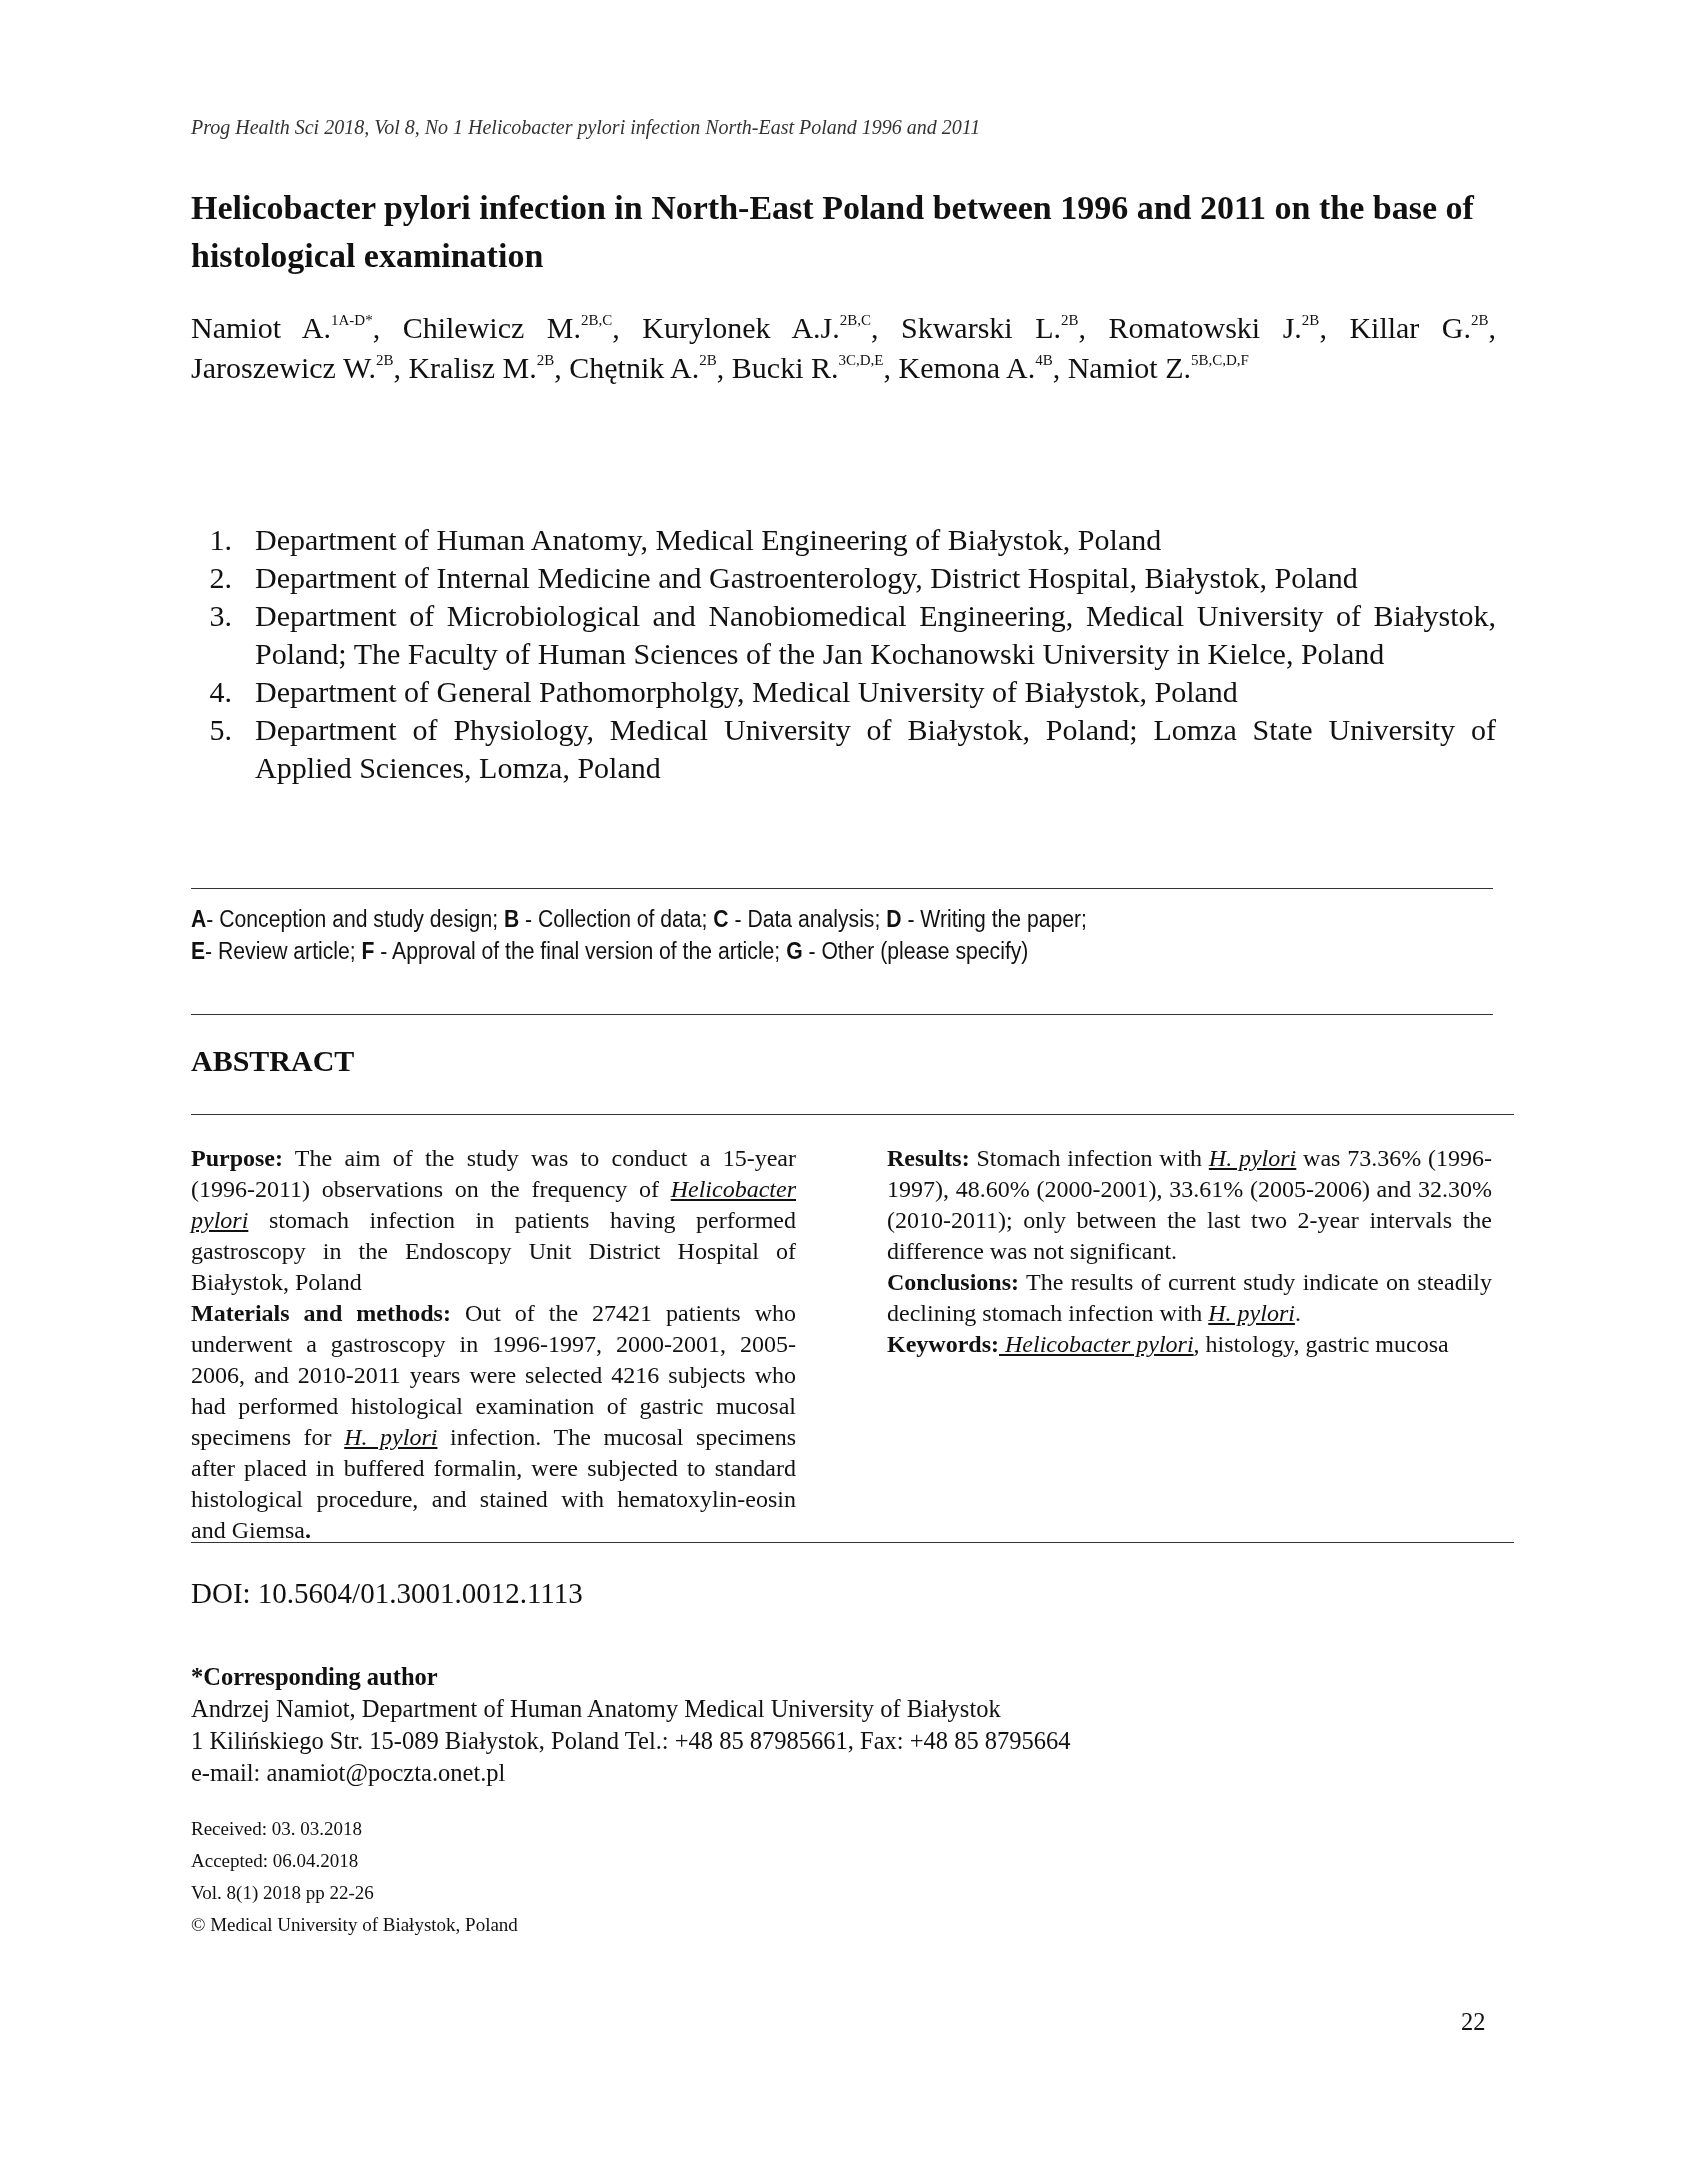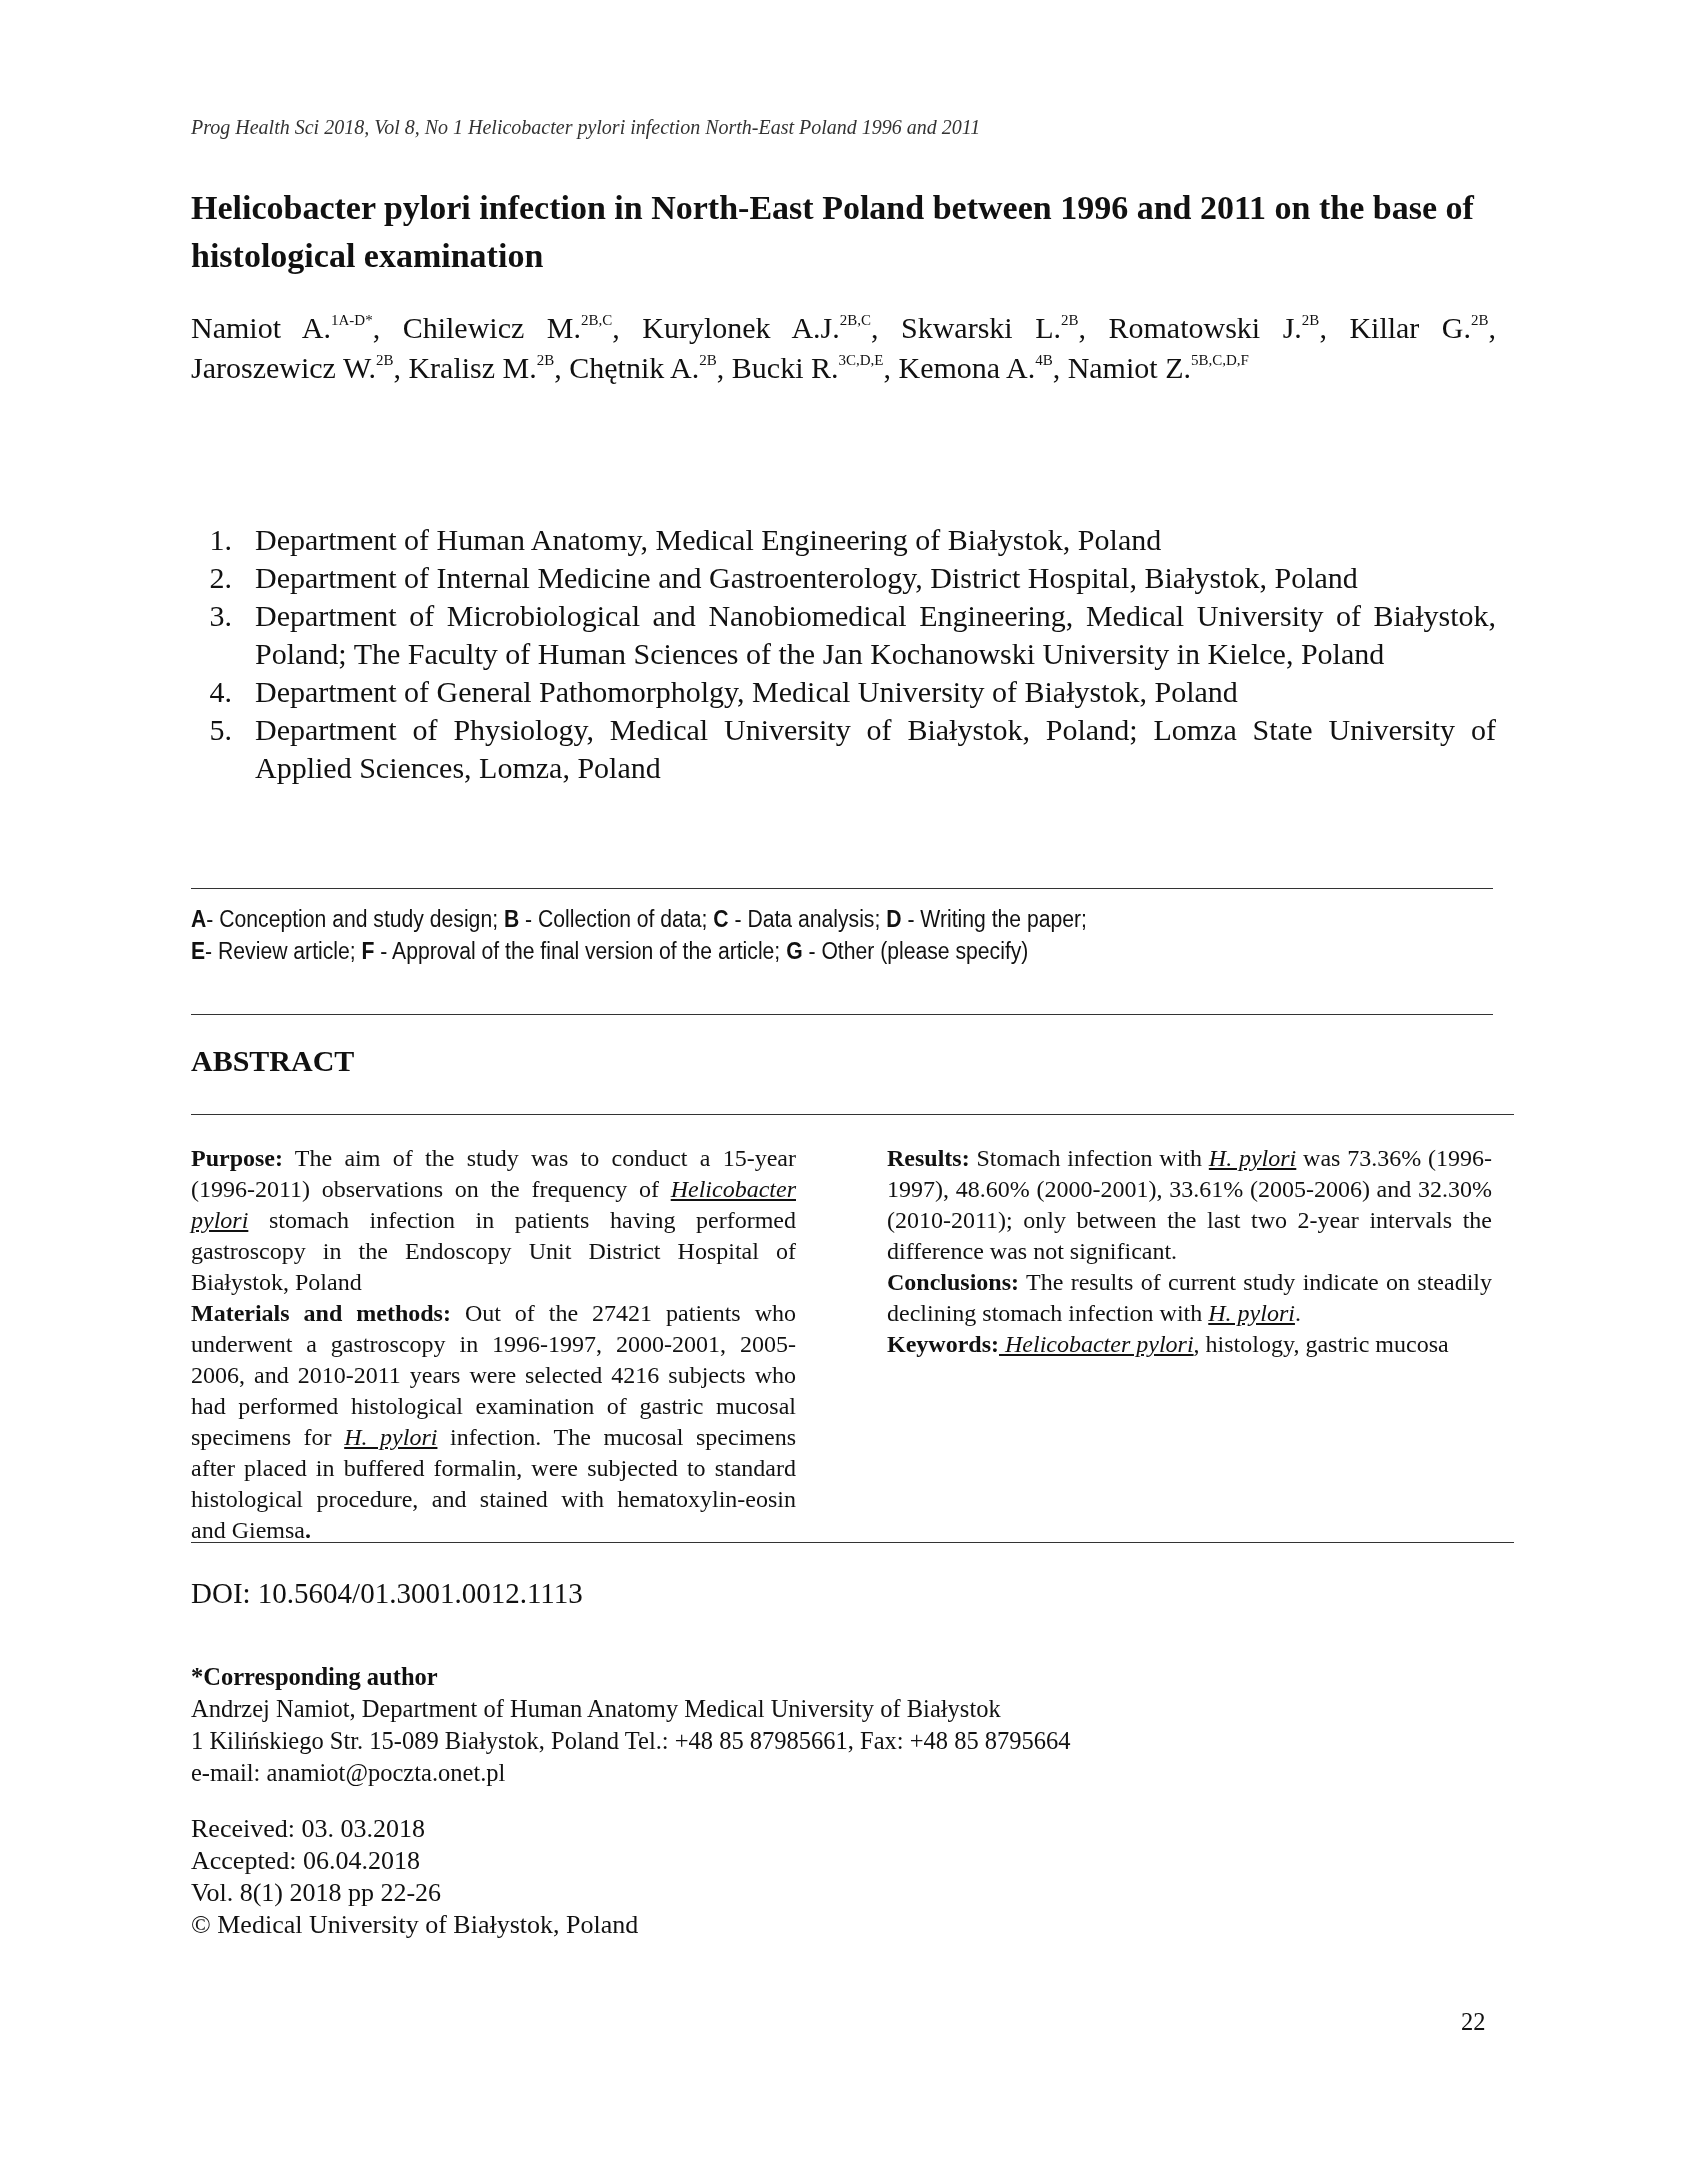--- a/index.html
+++ b/index.html
@@ -57,21 +57,21 @@
     position: absolute; left: 191px; top: 1577px;
     font-size: 29px; color: #111;
   }
   .corr {
     position: absolute; left: 191px; top: 1661px; width: 1257px;
     font-size: 24.5px; line-height: 32px; color: #111;
   }
   .corr .head { font-weight: bold; }
   .meta {
     position: absolute; left: 191px; top: 1813px; width: 794px;
-    font-size: 26px; line-height: 32px; color: #111;
+    font-size: 19px; line-height: 32px; color: #111;
   }
   .page-num {
     position: absolute; left: 1461px; top: 2008px;
     font-size: 24.5px; color: #111;
   }
   p { margin: 0; }
 </style>
 </head>
 <body>
 

